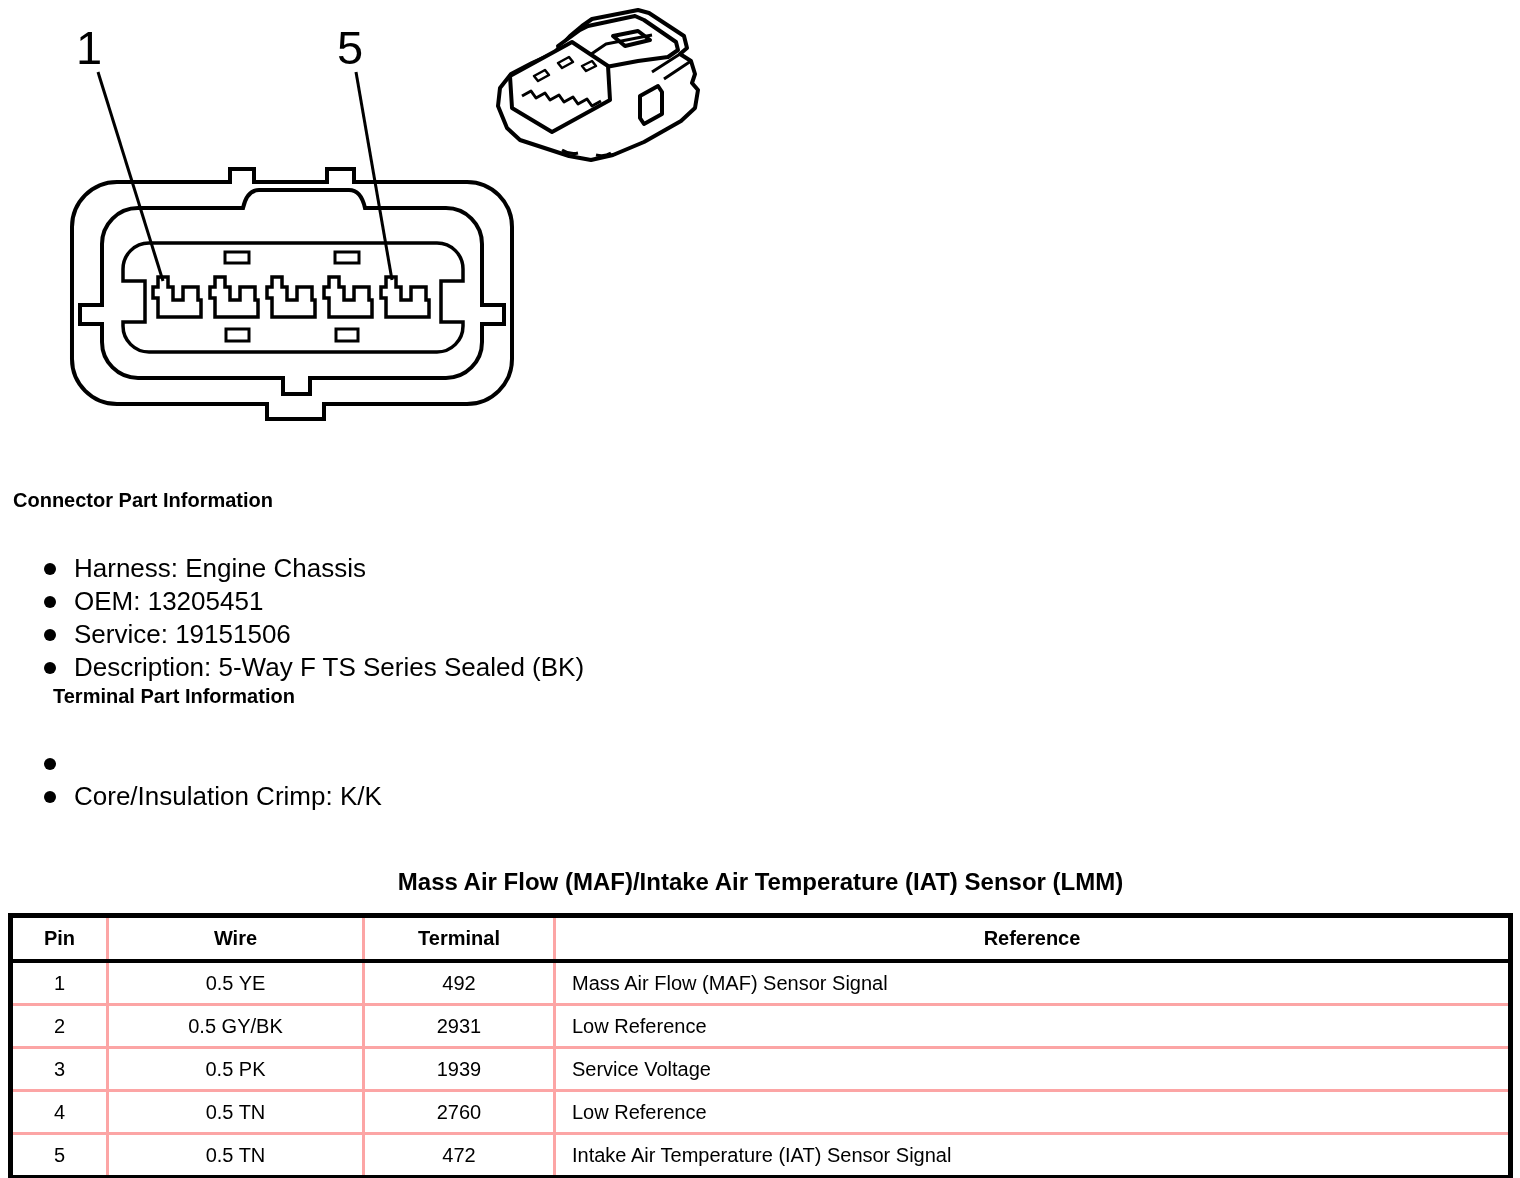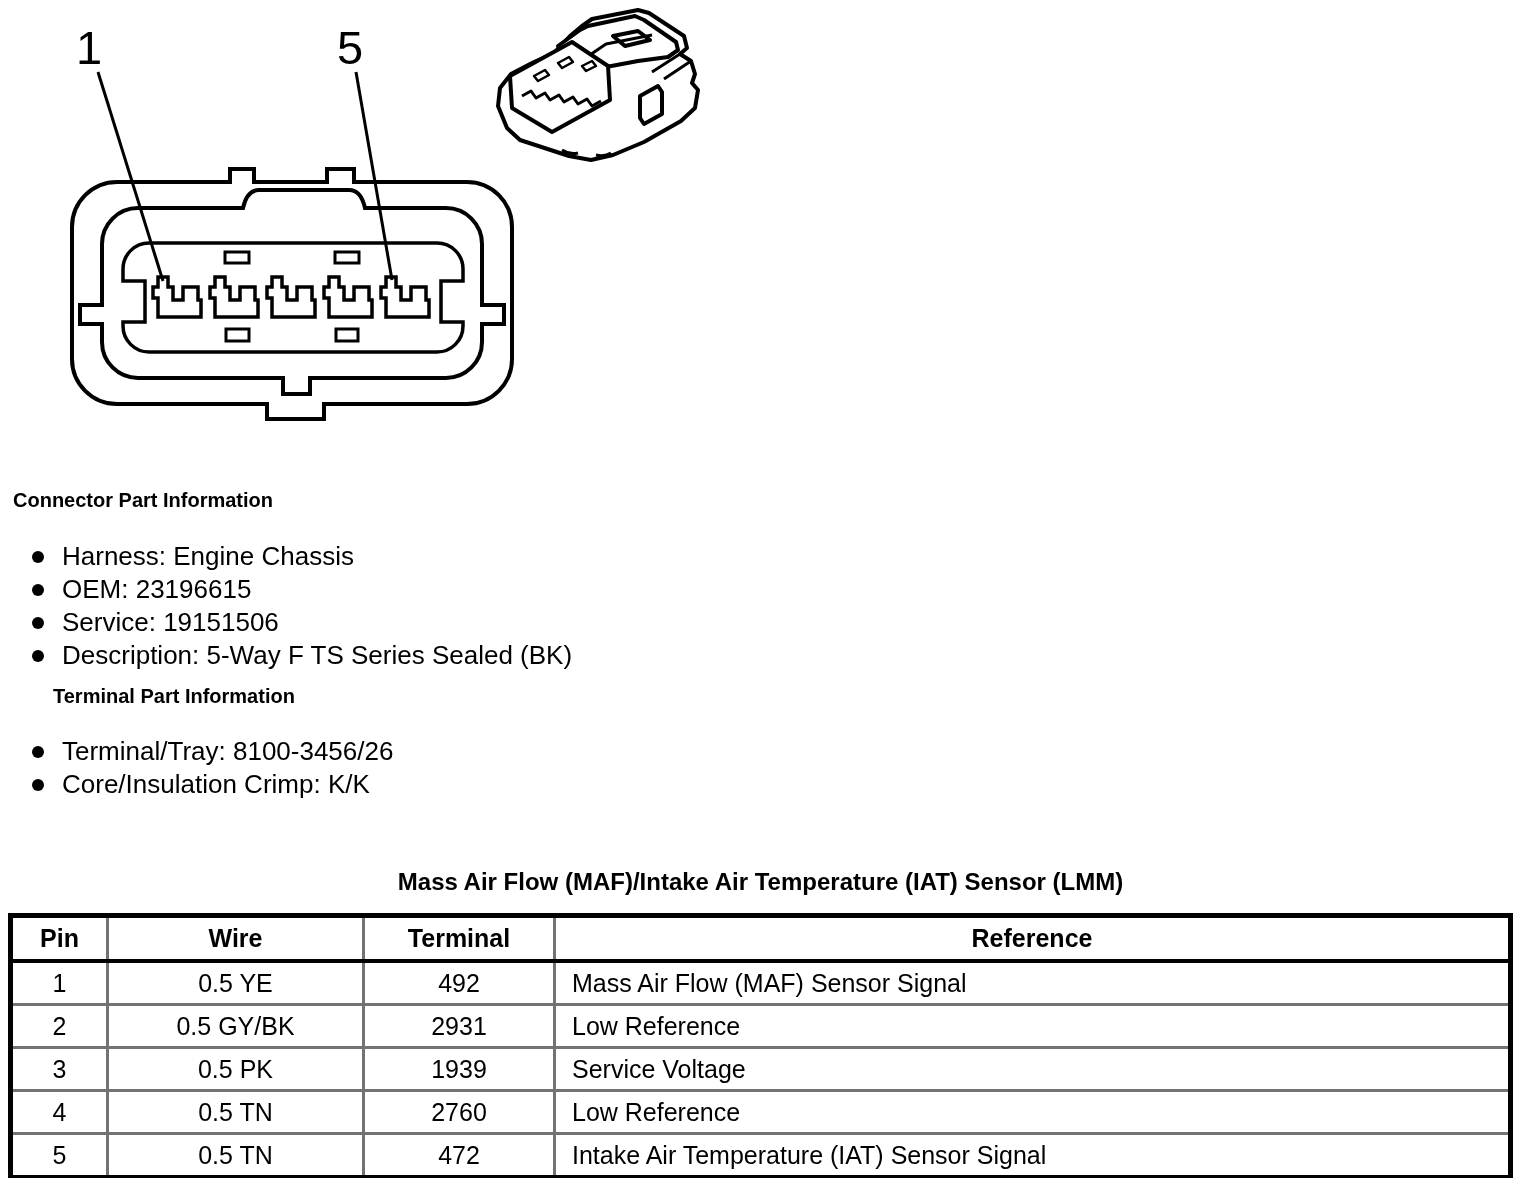--- a/index.html
+++ b/index.html
@@ -2,27 +2,27 @@
 <html><head>
 <meta charset="utf-8">
 <style>
   html,body{margin:0;padding:0;}
   body{
     width:1520px;height:1178px;background:#ffffff;color:#000;
     font-family:"Liberation Sans", sans-serif;position:relative;overflow:hidden;
   }
   .abs{position:absolute;}
   .section-heading{font-size:20px;font-weight:bold;line-height:28px;white-space:nowrap;}
-  ul.bullets{list-style:none;margin:0;padding:0;}
+  ul.bullets{list-style:none;margin:12px;padding:0;}
   ul.bullets li{display:flex;align-items:center;height:33px;font-size:26px;white-space:nowrap;}
   ul.bullets .dot{width:12px;height:12px;border-radius:50%;background:#000;margin-left:32px;margin-right:18px;flex:none;}
   .tbl-title{left:8px;top:868px;width:1505px;text-align:center;font-size:24px;font-weight:bold;}
   .pinout-wrap{left:8px;top:913px;}
   table.pinout{border-collapse:collapse;table-layout:fixed;width:1505px;border:5px solid #000;background:#fff;}
-  table.pinout th, table.pinout td{border:3px solid #737373;height:40px;font-size:25px;padding:0;overflow:hidden;white-space:nowrap;}
+  table.pinout th, table.pinout td{border:3px solid #fca5a5;height:40px;font-size:20px;padding:0;overflow:hidden;white-space:nowrap;}
   table.pinout thead th{font-weight:bold;text-align:center;border-bottom:4px solid #000;height:41px;}
   table.pinout td.ctr{text-align:center;}
   table.pinout td.fn{text-align:left;padding-left:16px;}
   svg text.pin-num{font-family:"Liberation Sans", sans-serif;font-size:47px;fill:#000;}
 </style>
 </head>
 <body>
 
 <svg class="abs" style="left:0;top:0;" width="760" height="470" viewBox="0 0 760 470">
 
@@ -95,38 +95,37 @@
 
 <div class="abs section-heading" style="left:13px;top:486px;">Connector Part Information</div>
 
 <ul class="bullets abs" style="left:0;top:540px;">
     <li>
       <span class="dot"></span>
       <span>Harness: Engine Chassis</span>
     </li>
     <li>
       <span class="dot"></span>
-      <span>OEM: 23196615</span>
+      <span>OEM: 13205451</span>
     </li>
     <li>
       <span class="dot"></span>
       <span>Service: 19151506</span>
     </li>
     <li>
       <span class="dot"></span>
       <span>Description: 5-Way F TS Series Sealed (BK)</span>
     </li>
   </ul>
 
 <div class="abs section-heading" style="left:13px;top:682px;margin-left:40px;">Terminal Part Information</div>
 
 <ul class="bullets abs" style="left:0;top:735px;">
     <li>
       <span class="dot"></span>
-      <span>Terminal/Tray: 8100-3456/26</span>
     </li>
     <li>
       <span class="dot"></span>
       <span>Core/Insulation Crimp: K/K</span>
     </li>
   </ul>
 
 <div class="abs tbl-title">Mass Air Flow (MAF)/Intake Air Temperature (IAT) Sensor (LMM)</div>
 
 <div class="abs pinout-wrap">

